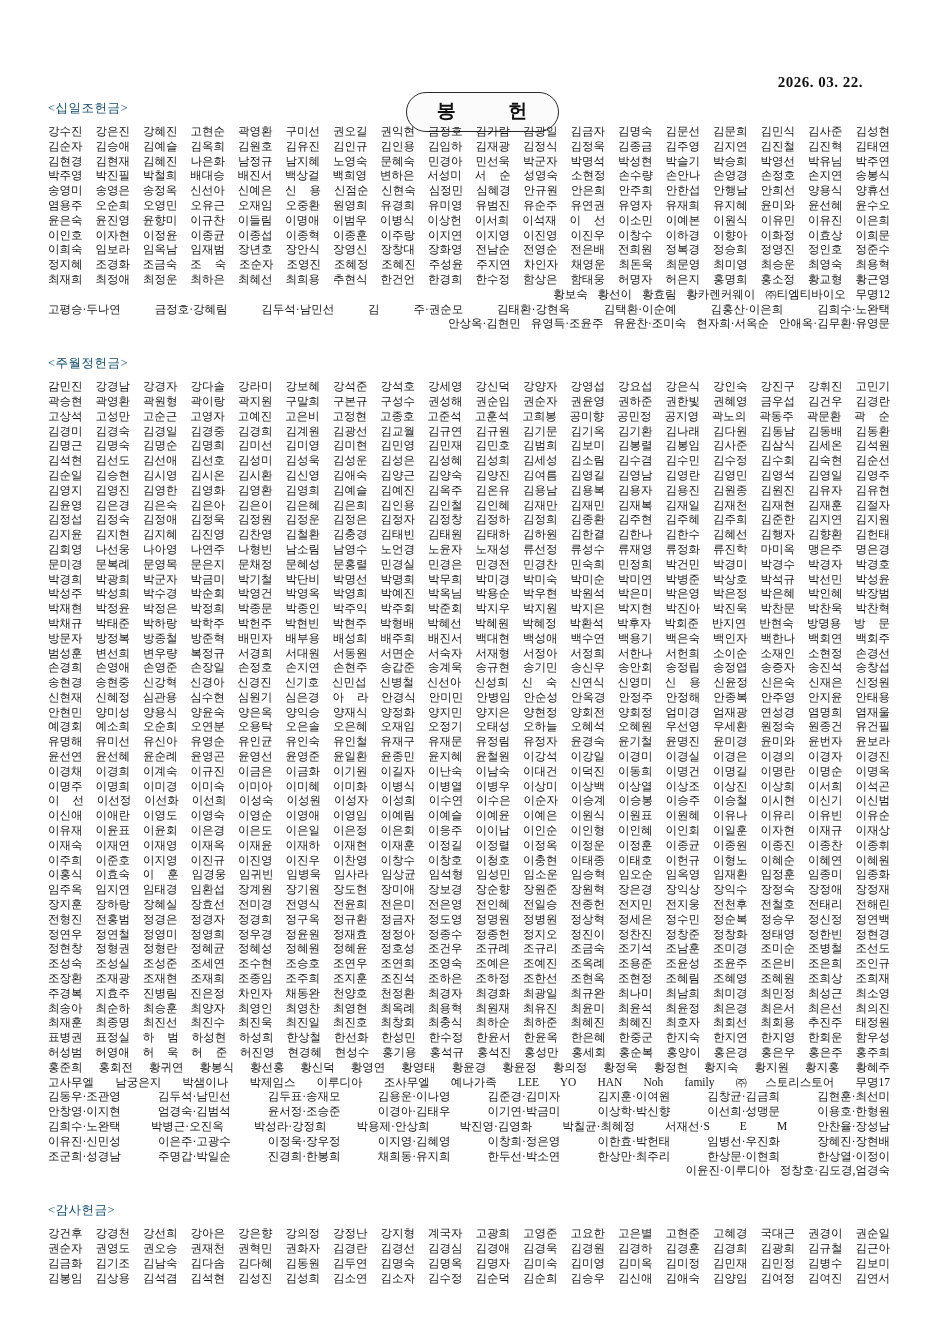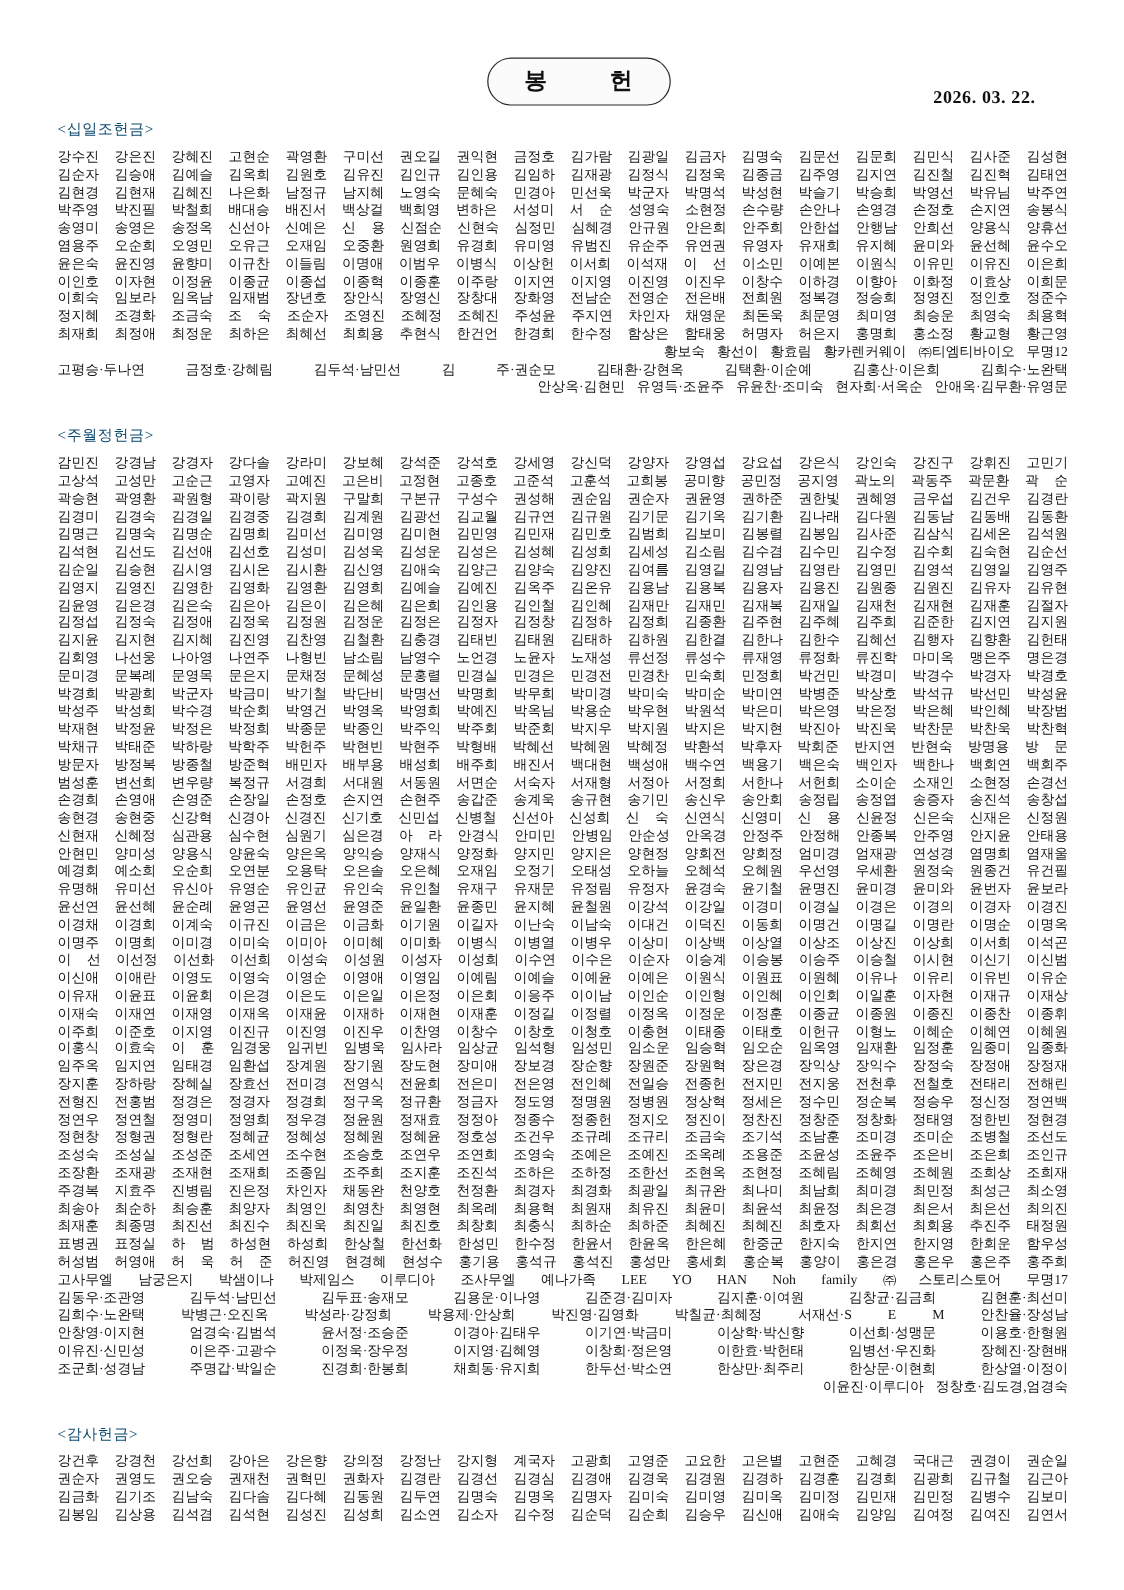--- a/index.html
+++ b/index.html
@@ -5,21 +5,21 @@
   html,body{margin:0;padding:0;background:#e8e8e8;}
   .page{
     width:937px;height:1325px;background:#ffffff;position:relative;
     box-sizing:border-box;margin:0 auto;
     font-family:"Liberation Serif","DejaVu Serif",serif;color:#1a1a1a;
     overflow:hidden;
   }
   .title-wrap{position:absolute;top:48px;left:0;width:100%;text-align:center;}
   .title-oval{
     display:inline-block;border:1.6px solid #2a2a2a;border-radius:20px;
-    background:#fbfbfb;padding:5px 30px 7px 30px;margin-left:28px;
+    background:#fbfbfb;padding:5px 30px 7px 30px;margin-left:28px;margin-top:44px;
   }
   .title-oval span{
     font-size:19px;font-weight:bold;letter-spacing:1px;word-spacing:2.4em;
     color:#111;
   }
   .date{
     position:absolute;top:74px;right:74px;
     font-size:15px;font-weight:bold;letter-spacing:.5px;color:#111;
   }
   #sections{position:absolute;top:92px;left:48px;right:47px;}
@@ -56,22 +56,22 @@
       <div class="name-row fill">윤은숙 윤진영 윤향미 이규찬 이들림 이명애 이범우 이병식 이상헌 이서희 이석재 이 선 이소민 이예본 이원식 이유민 이유진 이은희</div>
       <div class="name-row fill">이인호 이자현 이정윤 이종균 이종섭 이종혁 이종훈 이주랑 이지연 이지영 이진영 이진우 이창수 이하경 이향아 이화정 이효상 이희문</div>
       <div class="name-row fill">이희숙 임보라 임옥남 임재범 장년호 장안식 장영신 장창대 장화영 전남순 전영순 전은배 전희원 정복경 정승희 정영진 정인호 정준수</div>
       <div class="name-row fill">정지혜 조경화 조금숙 조 숙 조순자 조영진 조혜정 조혜진 주성윤 주지연 차인자 채영운 최돈욱 최문영 최미영 최승운 최영숙 최용혁</div>
       <div class="name-row fill">최재희 최정애 최정운 최하은 최혜선 최희용 추현식 한건언 한경희 한수정 함상은 함태웅 허명자 허은지 홍명희 홍소정 황교형 황근영</div>
       <div class="name-row nofill">황보숙 황선이 황효림 황카렌커웨이 ㈜티엠티바이오 무명12</div>
       <div class="name-row fill">고평승·두나연 금정호·강혜림 김두석·남민선 김 주·권순모 김태환·강현옥 김택환·이순예 김홍산·이은희 김희수·노완택</div>
       <div class="name-row nofill">안상옥·김현민 유영득·조윤주 유윤찬·조미숙 현자희·서옥순 안애옥·김무환·유영문</div>
       <div class="sec-head sec-gap2">&lt;주월정헌금&gt;</div>
       <div class="name-row fill">감민진 강경남 강경자 강다솔 강라미 강보혜 강석준 강석호 강세영 강신덕 강양자 강영섭 강요섭 강은식 강인숙 강진구 강휘진 고민기</div>
+      <div class="name-row fill">곽승현 곽영환 곽원형 곽이랑 곽지원 구말희 구본규 구성수 권성해 권순임 권순자 권윤영 권하준 권한빛 권혜영 금우섭 김건우 김경란</div>
       <div class="name-row fill">고상석 고성만 고순근 고영자 고예진 고은비 고정현 고종호 고준석 고훈석 고희봉 공미향 공민정 공지영 곽노의 곽동주 곽문환 곽 순</div>
-      <div class="name-row fill">곽승현 곽영환 곽원형 곽이랑 곽지원 구말희 구본규 구성수 권성해 권순임 권순자 권윤영 권하준 권한빛 권혜영 금우섭 김건우 김경란</div>
       <div class="name-row fill">김경미 김경숙 김경일 김경중 김경희 김계원 김광선 김교월 김규연 김규원 김기문 김기옥 김기환 김나래 김다원 김동남 김동배 김동환</div>
       <div class="name-row fill">김명근 김명숙 김명순 김명희 김미선 김미영 김미현 김민영 김민재 김민호 김범희 김보미 김봉렬 김봉임 김사준 김삼식 김세온 김석원</div>
       <div class="name-row fill">김석현 김선도 김선애 김선호 김성미 김성욱 김성운 김성은 김성혜 김성희 김세성 김소림 김수겸 김수민 김수정 김수회 김숙현 김순선</div>
       <div class="name-row fill">김순일 김승현 김시영 김시온 김시환 김신영 김애숙 김양근 김양숙 김양진 김여름 김영길 김영남 김영란 김영민 김영석 김영일 김영주</div>
       <div class="name-row fill">김영지 김영진 김영한 김영화 김영환 김영희 김예슬 김예진 김옥주 김온유 김용남 김용복 김용자 김용진 김원종 김원진 김유자 김유현</div>
       <div class="name-row fill">김윤영 김은경 김은숙 김은아 김은이 김은혜 김은희 김인용 김인철 김인혜 김재만 김재민 김재복 김재일 김재천 김재현 김재훈 김절자</div>
       <div class="name-row fill">김정섭 김정숙 김정애 김정욱 김정원 김정운 김정은 김정자 김정창 김정하 김정희 김종환 김주현 김주혜 김주희 김준한 김지연 김지원</div>
       <div class="name-row fill">김지윤 김지현 김지혜 김진영 김찬영 김철환 김충경 김태빈 김태원 김태하 김하원 김한결 김한나 김한수 김혜선 김행자 김향환 김헌태</div>
       <div class="name-row fill">김회영 나선웅 나아영 나연주 나형빈 남소림 남영수 노언경 노윤자 노재성 류선정 류성수 류재영 류정화 류진학 마미옥 맹은주 명은경</div>
       <div class="name-row fill">문미경 문복례 문영목 문은지 문채정 문혜성 문홍렬 민경실 민경은 민경전 민경찬 민숙희 민정희 박건민 박경미 박경수 박경자 박경호</div>
@@ -101,24 +101,25 @@
       <div class="name-row fill">전형진 전홍범 정경은 정경자 정경희 정구옥 정규환 정금자 정도영 정명원 정병원 정상혁 정세은 정수민 정순복 정승우 정신정 정연백</div>
       <div class="name-row fill">정연우 정연철 정영미 정영희 정우경 정윤원 정재효 정정아 정종수 정종헌 정지오 정진이 정찬진 정창준 정창화 정태영 정한빈 정현경</div>
       <div class="name-row fill">정현창 정형권 정형란 정혜균 정혜성 정혜원 정혜윤 정호성 조건우 조규례 조규리 조금숙 조기석 조남훈 조미경 조미순 조병철 조선도</div>
       <div class="name-row fill">조성숙 조성실 조성준 조세연 조수현 조승호 조연우 조연희 조영숙 조예은 조예진 조옥례 조용준 조윤성 조윤주 조은비 조은희 조인규</div>
       <div class="name-row fill">조장환 조재광 조재현 조재희 조종임 조주희 조지훈 조진석 조하은 조하정 조한선 조현옥 조현정 조혜림 조혜영 조혜원 조희상 조희재</div>
       <div class="name-row fill">주경복 지효주 진병림 진은정 차인자 채동완 천양호 천정환 최경자 최경화 최광일 최규완 최나미 최남희 최미경 최민정 최성근 최소영</div>
       <div class="name-row fill">최송아 최순하 최승훈 최양자 최영인 최영찬 최영현 최옥례 최용혁 최원재 최유진 최윤미 최윤석 최윤정 최은경 최은서 최은선 최의진</div>
       <div class="name-row fill">최재훈 최종명 최진선 최진수 최진욱 최진일 최진호 최창회 최충식 최하순 최하준 최혜진 최혜진 최호자 최회선 최회용 추진주 태정원</div>
       <div class="name-row fill">표병권 표정실 하 범 하성현 하성희 한상철 한선화 한성민 한수정 한윤서 한윤옥 한은혜 한중군 한지숙 한지연 한지영 한회운 함우성</div>
       <div class="name-row fill">허성범 허영애 허 욱 허 준 허진영 현경혜 현성수 홍기용 홍석규 홍석진 홍성만 홍세회 홍순복 홍양이 홍은경 홍은우 홍은주 홍주희</div>
+      <div class="name-row fill">홍준희 홍회전 황귀연 황봉식 황선홍 황신덕 황영연 황영태 황윤경 황윤정 황의정 황정욱 황정현 황지숙 황지원 황지홍 황혜주</div>
       <div class="name-row fill">고사무엘 남궁은지 박샘이나 박제임스 이루디아 조사무엘 예나가족 LEE YO HAN Noh family ㈜스토리스토어 무명17</div>
       <div class="name-row fill">김동우·조관영 김두석·남민선 김두표·송재모 김용운·이나영 김준경·김미자 김지훈·이여원 김창균·김금희 김현훈·최선미</div>
+      <div class="name-row fill">안창영·이지현 엄경숙·김범석 윤서정·조승준 이경아·김태우 이기연·박금미 이상학·박신향 이선희·성맹문 이용호·한형원</div>
       <div class="name-row fill">김희수·노완택 박병근·오진옥 박성라·강정희 박용제·안상희 박진영·김영화 박칠균·최혜정 서재선·S E M 안찬율·장성남</div>
-      <div class="name-row fill">안창영·이지현 엄경숙·김범석 윤서정·조승준 이경아·김태우 이기연·박금미 이상학·박신향 이선희·성맹문 이용호·한형원</div>
       <div class="name-row fill">이유진·신민성 이은주·고광수 이정욱·장우정 이지영·김혜영 이창희·정은영 이한효·박헌태 임병선·우진화 장혜진·장현배</div>
       <div class="name-row fill">조군희·성경남 주명갑·박일순 진경희·한봉희 채희동·유지희 한두선·박소연 한상만·최주리 한상문·이현희 한상열·이정이</div>
       <div class="name-row nofill">이윤진·이루디아 정창호·김도경,엄경숙</div>
       <div class="sec-head sec-gap2">&lt;감사헌금&gt;</div>
       <div class="name-row fill">강건후 강경천 강선희 강아은 강은향 강의정 강정난 강지형 계국자 고광희 고영준 고요한 고은별 고현준 고혜경 국대근 권경이 권순일</div>
       <div class="name-row fill">권순자 권영도 권오승 권재천 권혁민 권화자 김경란 김경선 김경심 김경애 김경욱 김경원 김경하 김경훈 김경희 김광희 김규철 김근아</div>
       <div class="name-row fill">김금화 김기조 김남숙 김다솜 김다혜 김동원 김두연 김명숙 김명옥 김명자 김미숙 김미영 김미옥 김미정 김민재 김민정 김병수 김보미</div>
       <div class="name-row fill">김봉임 김상용 김석겸 김석현 김성진 김성희 김소연 김소자 김수정 김순덕 김순희 김승우 김신애 김애숙 김양임 김여정 김여진 김연서</div>
     </div>
 </div>

